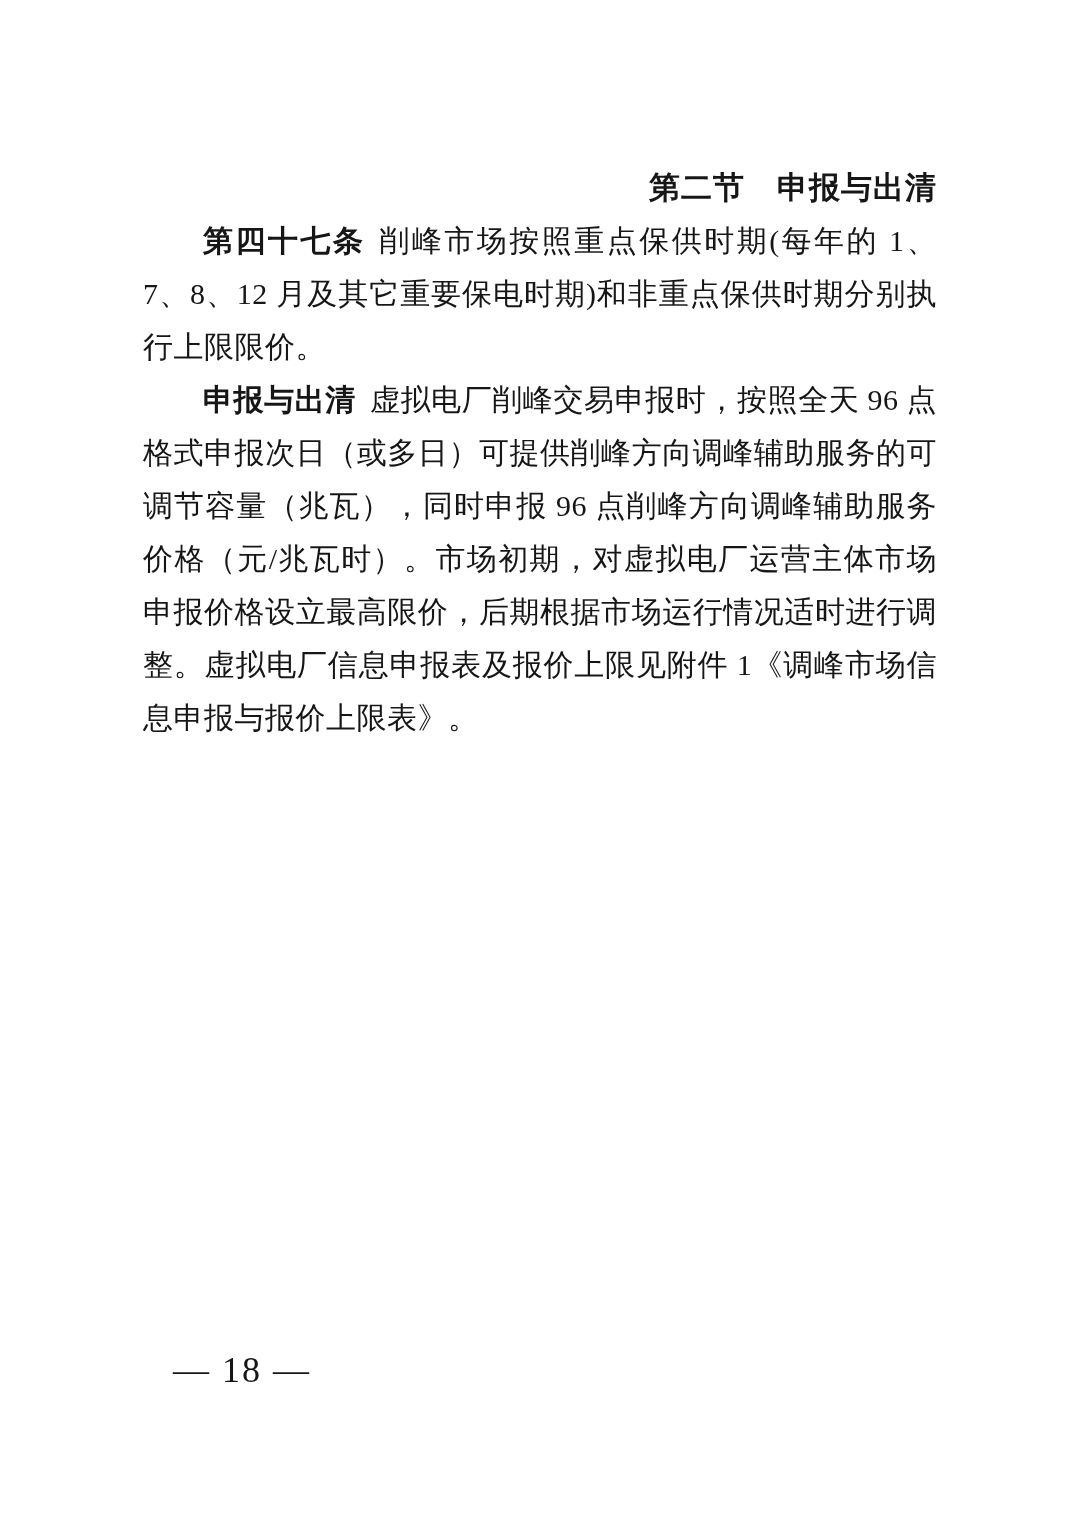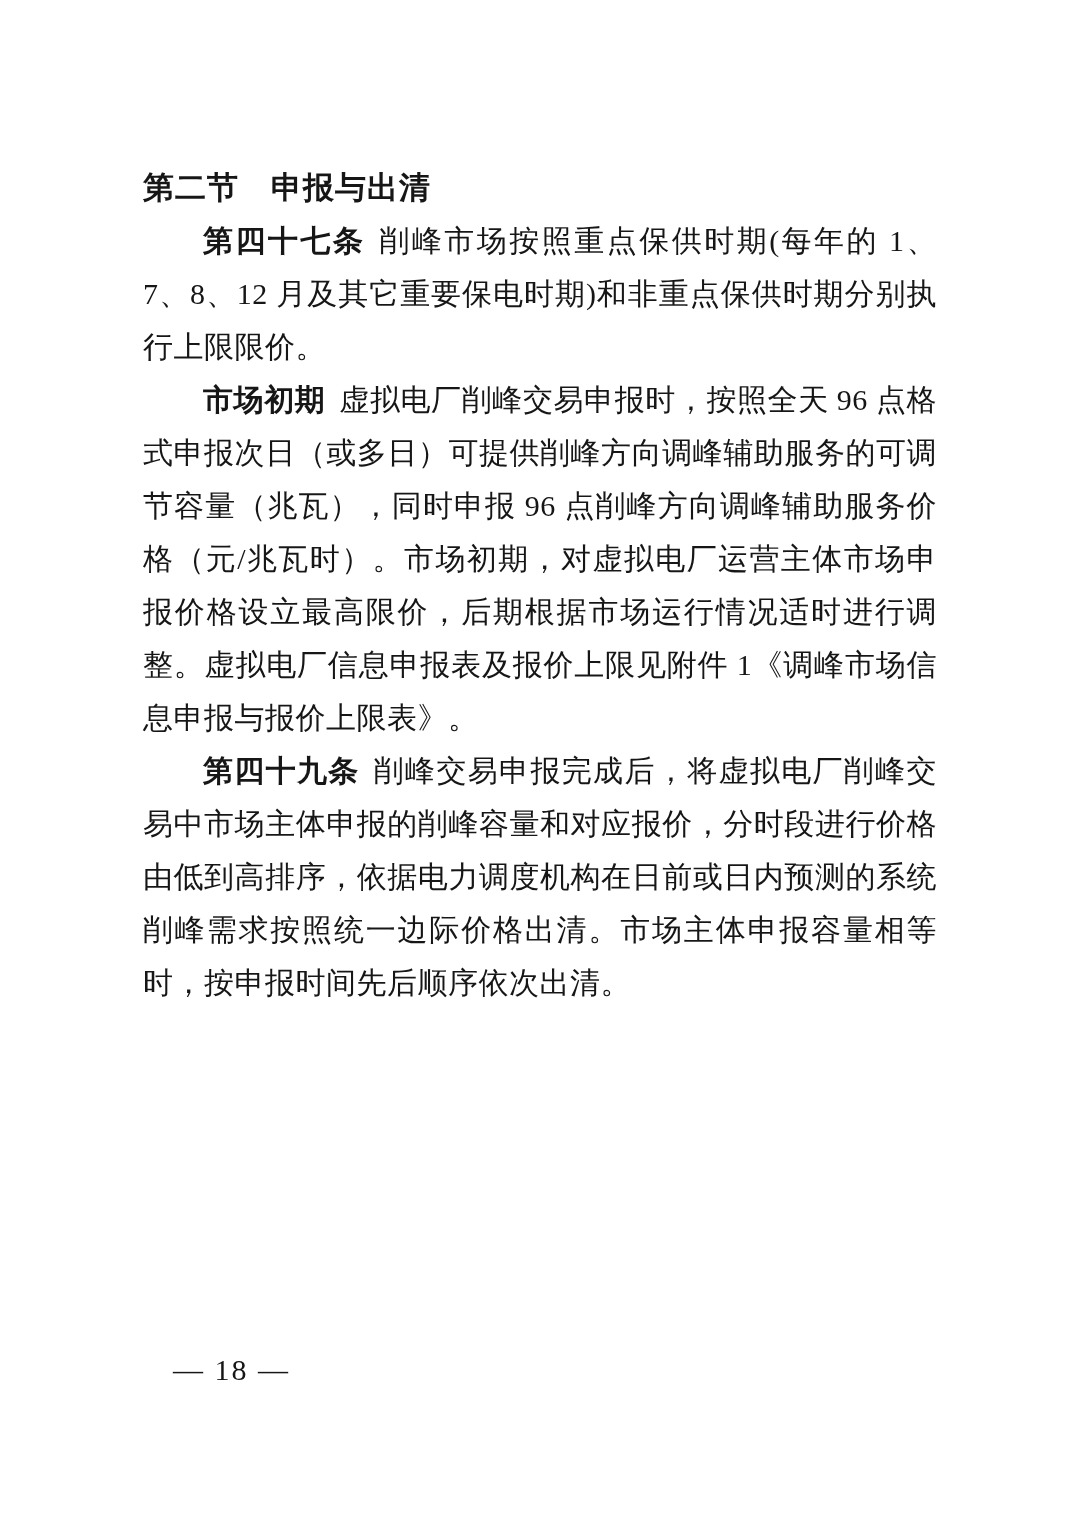--- a/index.html
+++ b/index.html
@@ -30,56 +30,53 @@
     letter-spacing: 0.5px;
   }
   .para.indent {
     text-indent: 60px;
   }
   .section-heading {
     margin: 0;
     font-size: 31px;
     line-height: 53px;
     font-weight: bold;
-    text-align: left;
+    text-align: right;
     letter-spacing: 1px;
   }
   .article-num {
     font-weight: bold;
     margin-right: 14px;
   }
   .page-footer {
     position: absolute;
     left: 173px;
     top: 1350px;
-    font-size: 30px;
+    font-size: 36px;
     line-height: 40px;
     color: #161616;
     letter-spacing: 2px;
   }
 </style>
 </head>
 <body>
 
 <div class="page">
   <div class="content">
 
 
 
     <h2 class="section-heading">第二节　申报与出清</h2>
 
     <p class="para indent">
       <span class="article-num">第四十七条</span><span>削峰市场按照重点保供时期(每年的 1、7、8、12 月及其它重要保电时期)和非重点保供时期分别执行上限限价。</span>
     </p>
 
     <p class="para indent">
-      <span class="article-num">市场初期</span><span>虚拟电厂削峰交易申报时，按照全天 96 点格式申报次日（或多日）可提供削峰方向调峰辅助服务的可调节容量（兆瓦），同时申报 96 点削峰方向调峰辅助服务价格（元/兆瓦时）。市场初期，对虚拟电厂运营主体市场申报价格设立最高限价，后期根据市场运行情况适时进行调整。虚拟电厂信息申报表及报价上限见附件 1《调峰市场信息申报与报价上限表》。</span>
+      <span class="article-num">申报与出清</span><span>虚拟电厂削峰交易申报时，按照全天 96 点格式申报次日（或多日）可提供削峰方向调峰辅助服务的可调节容量（兆瓦），同时申报 96 点削峰方向调峰辅助服务价格（元/兆瓦时）。市场初期，对虚拟电厂运营主体市场申报价格设立最高限价，后期根据市场运行情况适时进行调整。虚拟电厂信息申报表及报价上限见附件 1《调峰市场信息申报与报价上限表》。</span>
     </p>
 
-    <p class="para indent">
-      <span class="article-num">第四十九条</span><span>削峰交易申报完成后，将虚拟电厂削峰交易中市场主体申报的削峰容量和对应报价，分时段进行价格由低到高排序，依据电力调度机构在日前或日内预测的系统削峰需求按照统一边际价格出清。市场主体申报容量相等时，按申报时间先后顺序依次出清。</span>
-    </p>
 
 
   </div>
 
   <div class="page-footer">— 18 —</div>
 </div>
 
 </body></html>

